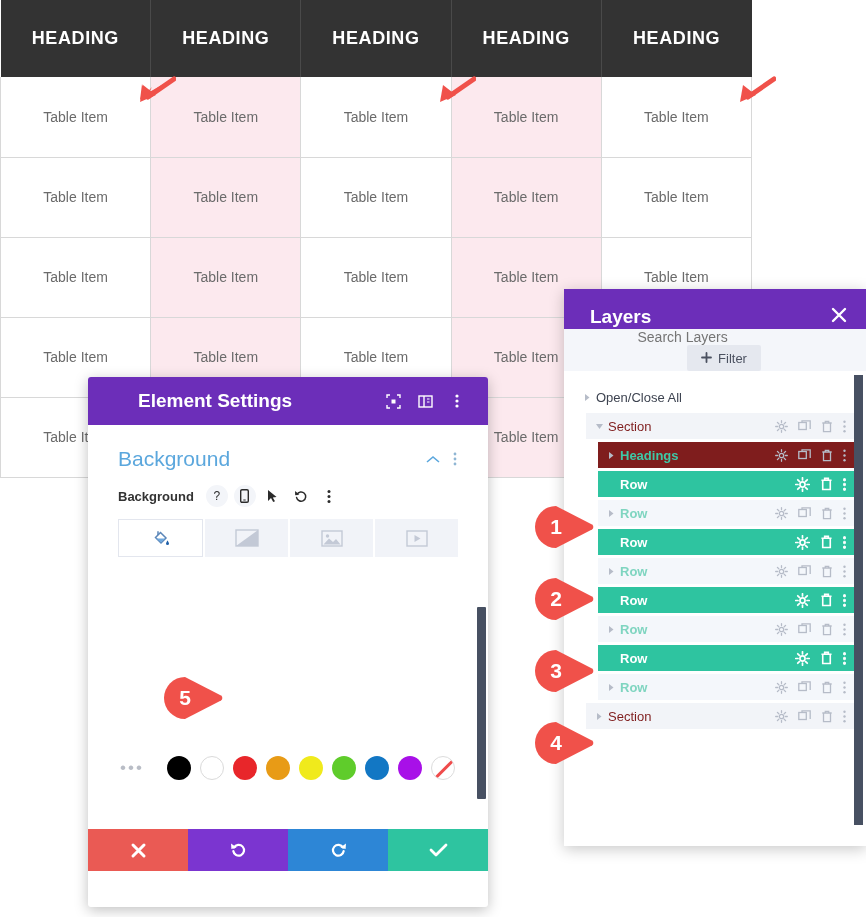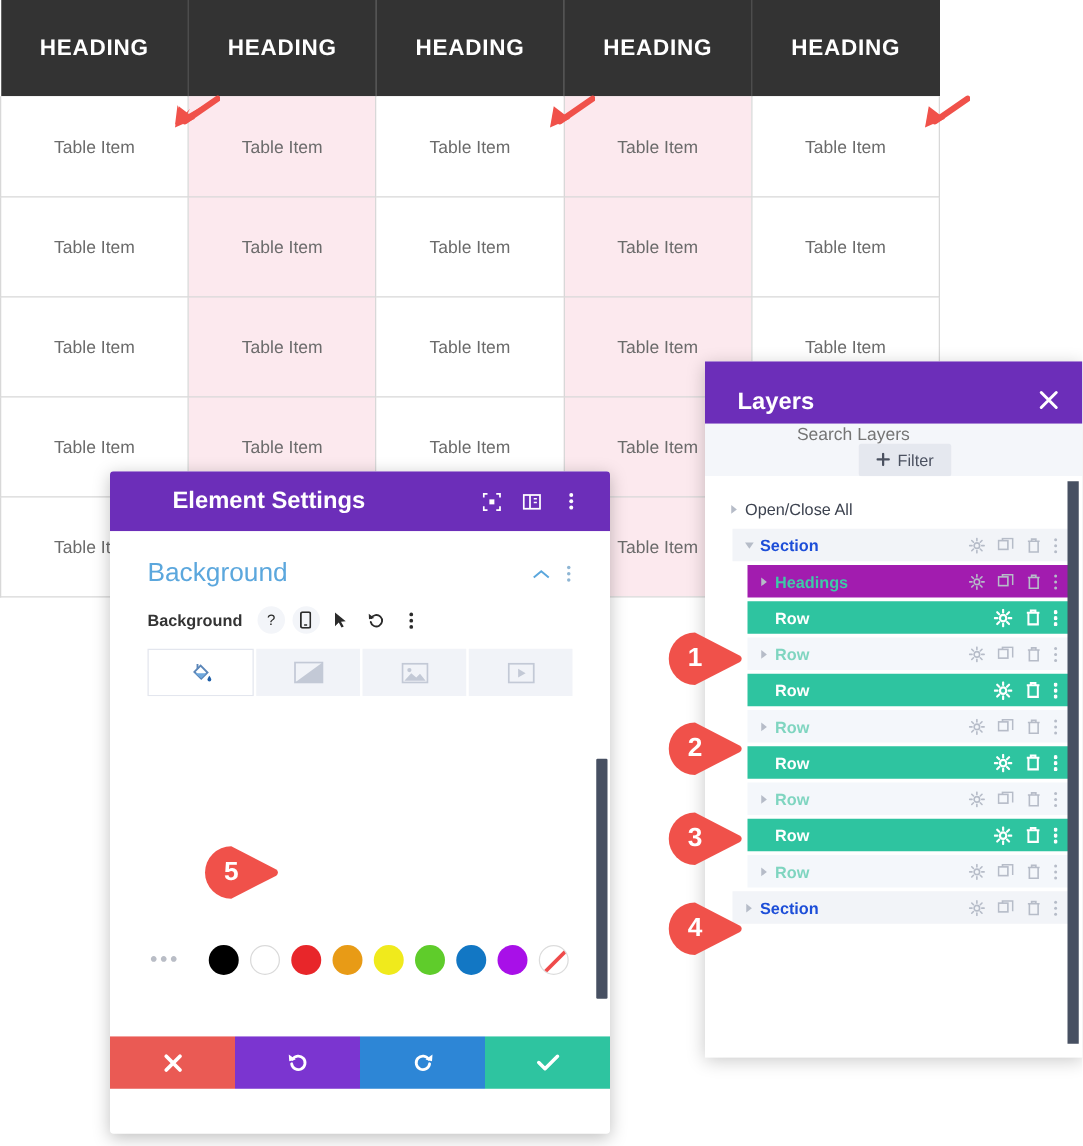--- a/index.html
+++ b/index.html
@@ -149,21 +149,21 @@
   
   .ly-panel {
     position: absolute;
     left: 564px; top: 289px;
     width: 302px; height: 557px;
     background: #ffffff;
     box-shadow: 0 3px 14px rgba(0,0,0,0.22);
     overflow: hidden;
   }
   .ly-head {
-    height: 50px; background: #6C2EB9;
+    height: 40px; background: #6C2EB9;
     display: flex; align-items: center;
     padding: 16px 18px 0 26px;
   }
   .ly-title { color: #fff; font-size: 19px; font-weight: bold; flex: 1; }
   .ly-close { color: #fff; font-size: 22px; cursor: pointer; line-height: 1; }
 
   .ly-search {
     height: 42px; background: #f4f6fa;
     display: flex; align-items: center;
     padding: 0 0 0 26px;
@@ -196,23 +196,23 @@
   .ly-caret.open { color: #b6bcc8; }
   .ly-caret.blank { visibility: hidden; }
   .ly-lbl { flex: 1; }
   .ly-acts { display: flex; align-items: center; gap: 10px; padding-right: 10px; }
   .ly-acts span { cursor: pointer; display: flex; align-items: center; }
 
   .ly-row.plain-title { background: transparent; margin-left: 10px; }
   .ly-row.plain-title .ly-lbl { color: #3d4350; }
 
   .ly-row.section { background: #f2f4f8; margin-left: 22px; }
-  .ly-row.section .ly-lbl { color: #1d4ed8; font-weight: bold; }
-
-  .ly-row.headings { background: #a21caf; margin-left: 34px; }
+  .ly-row.section .ly-lbl { color: #7f1d1d; font-weight: normal; }
+
+  .ly-row.headings { background: #7f1d1d; margin-left: 34px; }
   .ly-row.headings .ly-lbl { color: #3ec9a7; font-weight: bold; }
 
   .ly-row.rowitem { background: #f4f7fb; margin-left: 34px; }
   .ly-row.rowitem .ly-lbl { color: #7fd5c0; font-weight: bold; }
 
   .ly-row.rowitem.sel { background: #2EC4A0; margin-left: 34px; }
   .ly-row.rowitem.sel .ly-lbl { color: #ffffff; font-weight: bold; }
   .ly-row.rowitem.sel .ly-acts span svg { stroke: #ffffff; }
 
   .ly-scroll {

